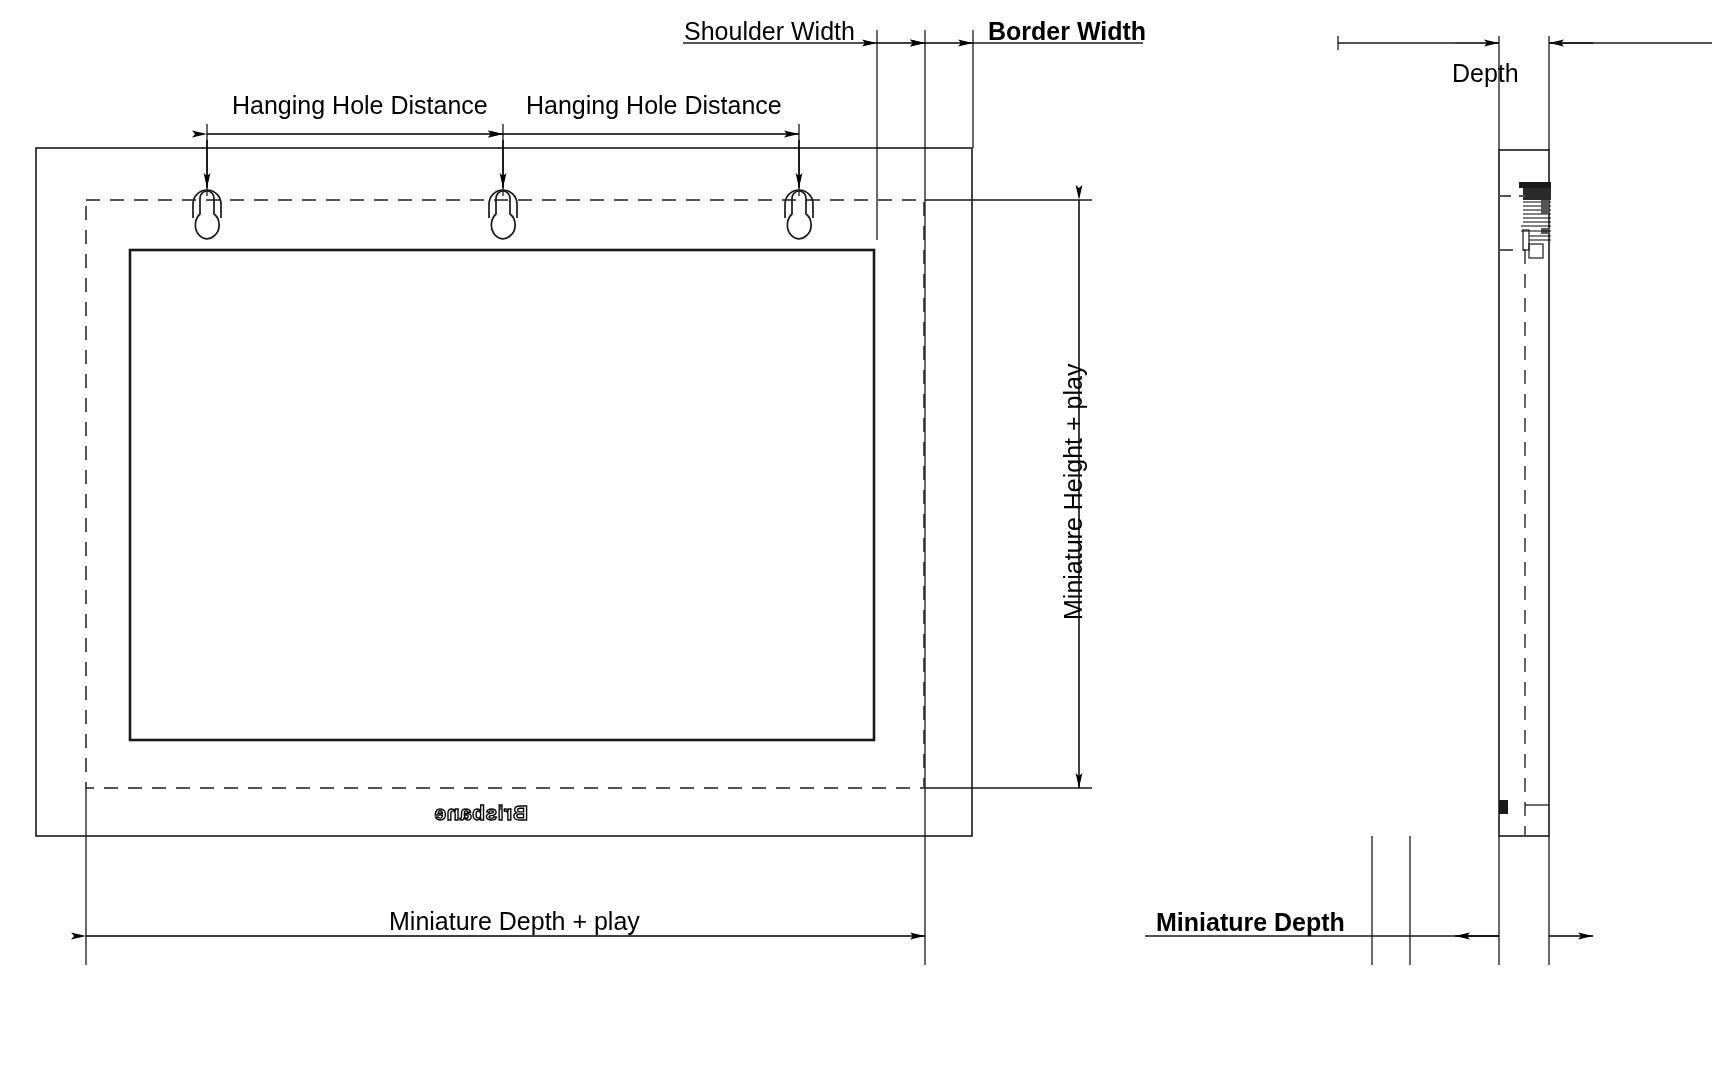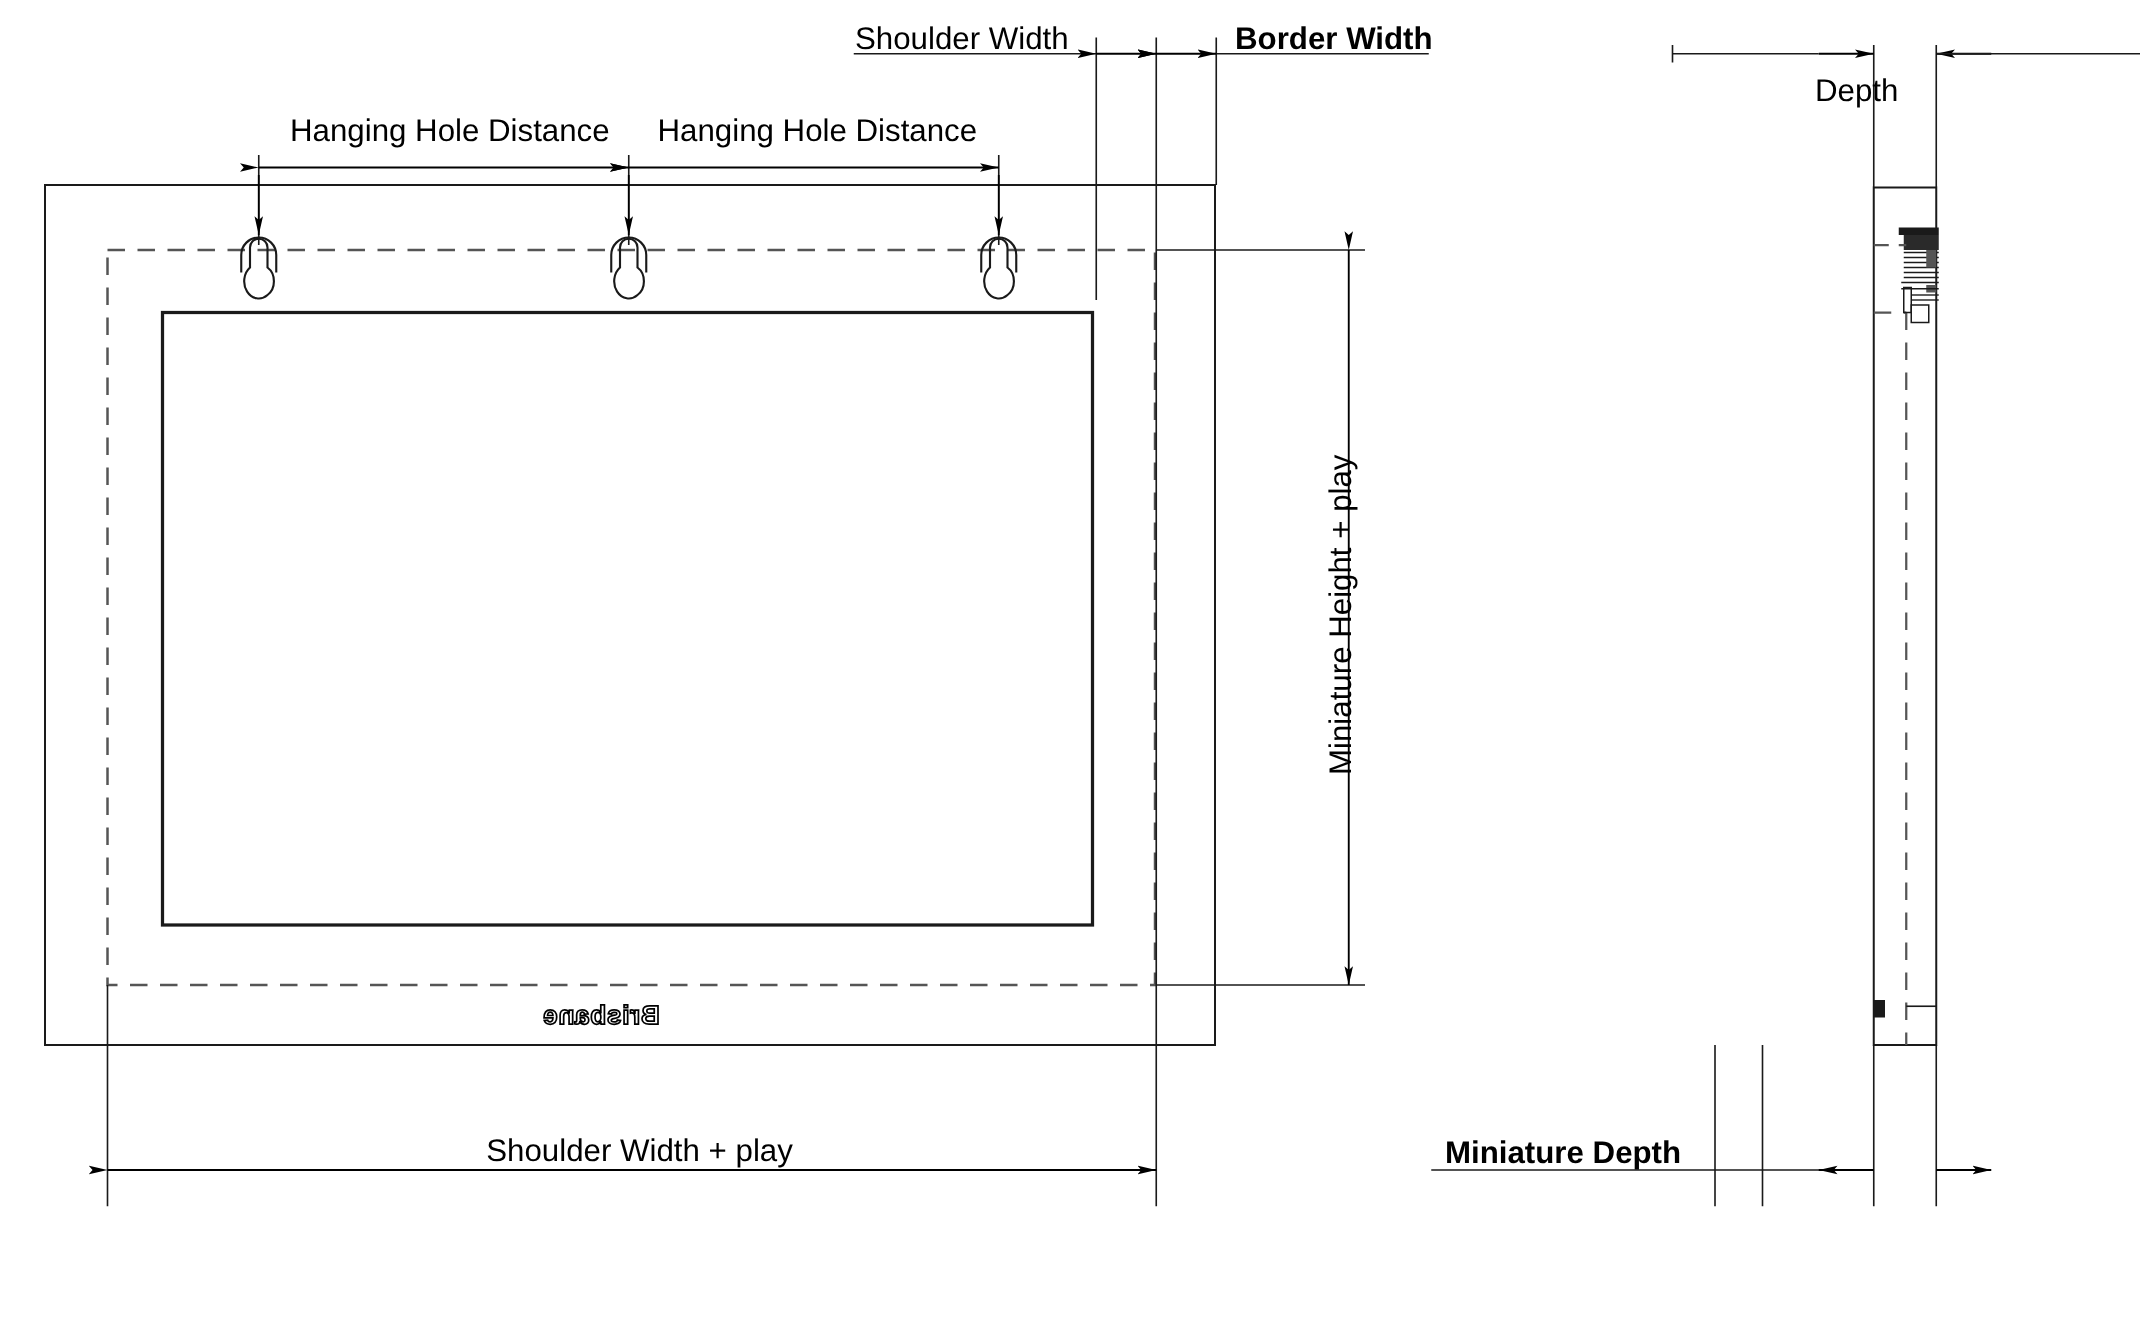--- a/index.html
+++ b/index.html
@@ -184,21 +184,21 @@
   <div class="dim-label" style="left:684px; top:18px;">Shoulder Width</div>
 
   <div class="dim-label" style="left:988px; top:18px;font-weight:bold;">Border Width</div>
 
   <div class="dim-label" style="left:232px; top:92px;">Hanging Hole Distance</div>
 
   <div class="dim-label" style="left:526px; top:92px;">Hanging Hole Distance</div>
 
   <div class="dim-label vertical" style="left:1060px; top:620px; transform:rotate(-90deg);">Miniature Height + play</div>
 
-  <div class="dim-label" style="left:389px; top:908px;">Shoulder Width + play</div>
+  <div class="dim-label" style="left:389px; top:908px;">Miniature Depth + play</div>
 
   <div class="dim-label" style="left:1452px; top:18px;margin-top:42px;">Depth</div>
 
   <div class="dim-label" style="left:1156px; top:909px;font-weight:bold;">Miniature Depth</div>
 
   <div class="brand-text" style="left:434px; top:801px;">Brisbane</div>
 
 </div>
 
 </body></html>

